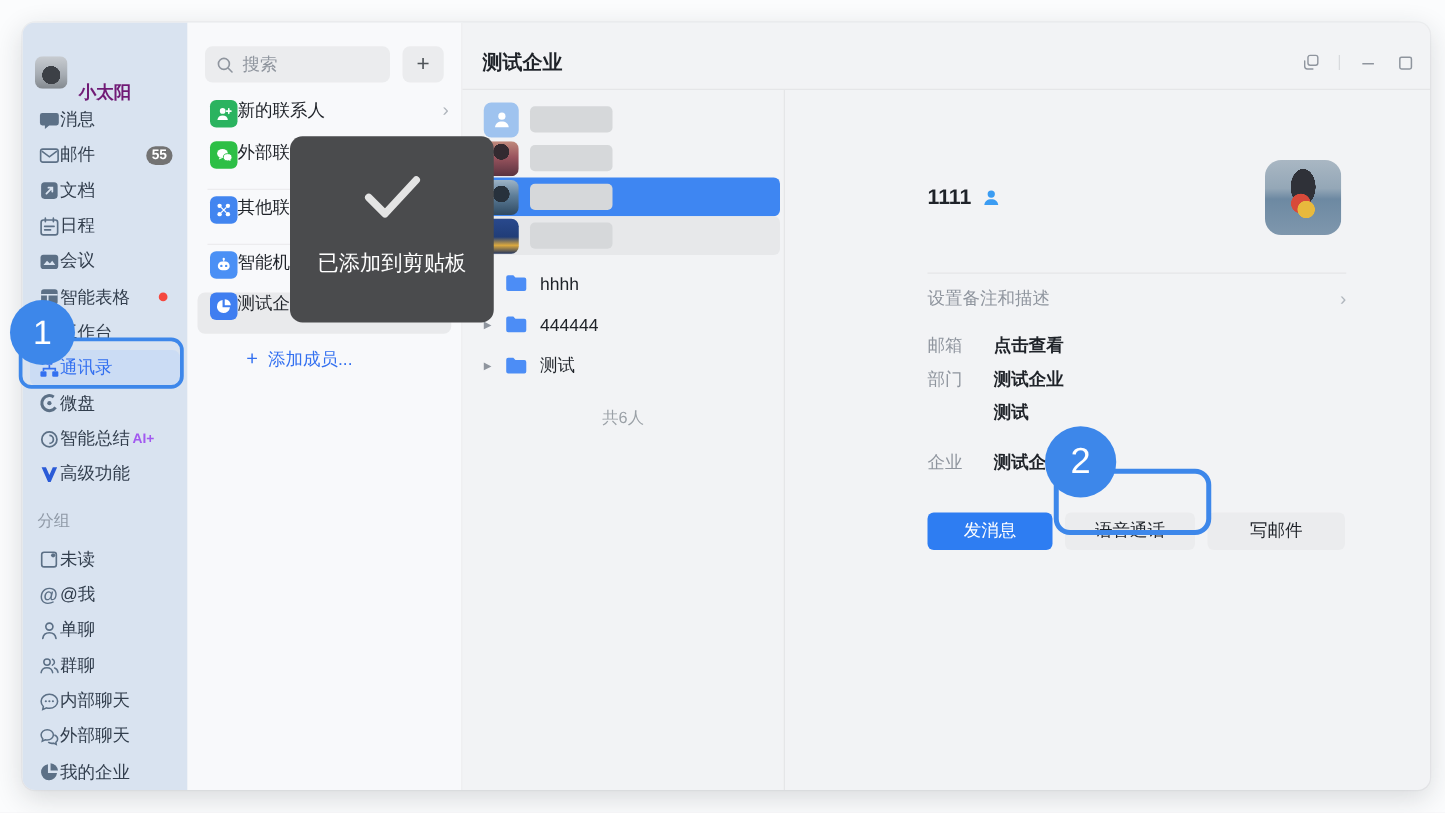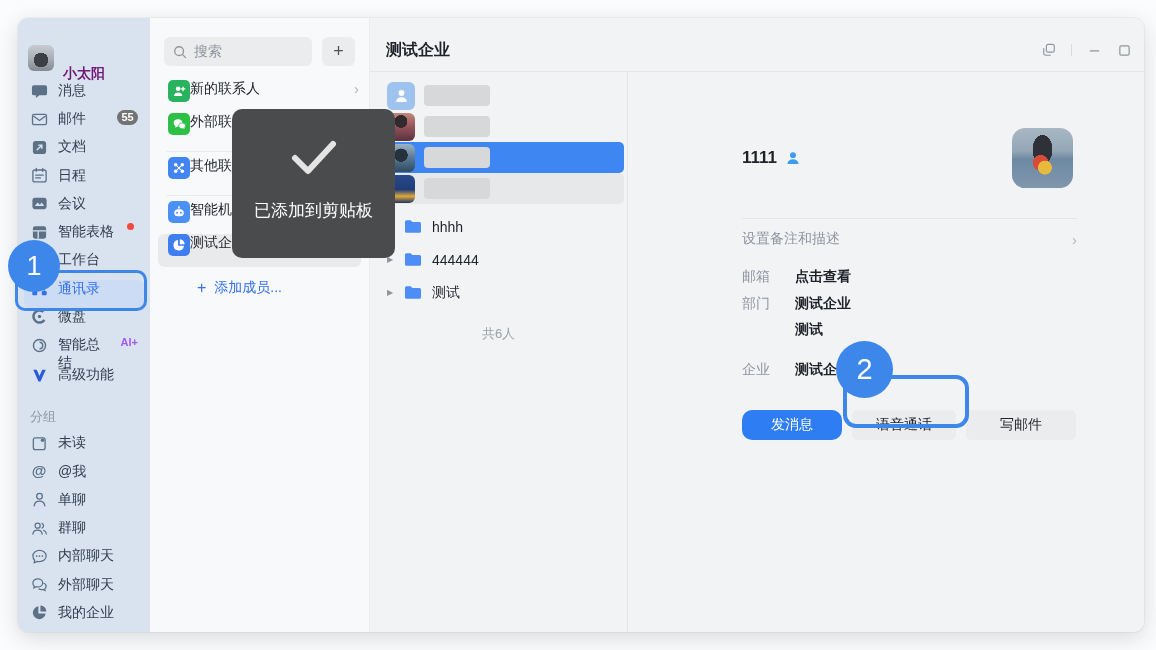--- a/index.html
+++ b/index.html
@@ -11,21 +11,21 @@
   .window { position:absolute; left:18px; top:18px; width:1126px; height:614px;
     background:#f2f3f5; border-radius:10px; overflow:hidden; display:flex;
     box-shadow:0 6px 22px rgba(31,35,41,.16), 0 0 0 1px rgba(31,35,41,.04); }
 
   
   .sidebar { width:132px; background:#d9e3f0; flex:none; padding-top:26px; display:flex; flex-direction:column; }
   .user-row { display:flex; align-items:center; gap:9px; padding:0 10px; height:28px; margin-bottom:10px; }
   .user-avatar { width:26px; height:26px; border-radius:6px; flex:none;
     background: radial-gradient(circle at 50% 58%, #3c4046 0 36%, transparent 37%), linear-gradient(180deg,#c8ccd1 0%,#a7adb4 55%,#83898f 100%); }
   .user-name { font-size:14px; font-weight:700; color:#701a75;margin-top:32px; }
-  .s-item { display:flex; align-items:flex-start; gap:10px; height:30px; padding:0 12px; font-size:14px; color:#323e4d; cursor:default; }
+  .s-item { display:flex; align-items:center; gap:0; height:30px; padding:0 12px; font-size:14px; color:#323e4d; cursor:default; }
   .s-item .s-ico { width:18px; height:18px; flex:none; color:#5c7086; display:flex; align-items:center; justify-content:center; }
   .s-item.selected { background:#cbdcf4; border-radius:6px; margin:0 6px; padding:0 6px; color:#3370f0; }
   .s-item.selected .s-ico { color:#3370f0; }
   .badge { margin-left:auto; background:#737373; color:#fff; font-size:11px; font-weight:700; border-radius:9px; min-width:21px; height:15px; line-height:15px; text-align:center; padding:0 4px; }
   .reddot { margin-left:auto; width:7px; height:7px; border-radius:50%; background:#f5483f; margin-right:4px; }
   .ai-suffix { font-size:11px; font-weight:700; color:#a259f0; margin-left:2px; }
   .group-label { font-size:13px; color:#8f99a6; padding:14px 12px 8px; }
   .glyph-ico { font-size:15px; font-weight:600; line-height:1; color:#5c7086; width:18px; text-align:center; }
 
   
@@ -83,21 +83,21 @@
   .note-row { margin-top:8px; height:24px; display:flex; align-items:center; font-size:14px; color:#8f959e; }
   .note-chevron { margin-left:auto; color:#b0b6bd; font-size:15px; }
   .fields { margin-top:12px; }
   .field-row { display:flex; font-size:14px; line-height:26px; }
   .field-label { width:53px; flex:none; color:#8f959e; }
   .field-value { color:#1f2329; font-weight:600; }
   .field-row.gap { margin-top:1px; }
   .field-row.company { margin-top:14px; }
   .btn-row { margin-top:28px; display:flex; gap:10px; }
   .btn { height:30px; border:none; border-radius:5px; font-size:14px; font-family:inherit; color:#1f2329; background:#ebecee; }
-  .btn.primary { background:#2e7df2; color:#fff;border-radius:10px; }
+  .btn.primary { background:#2e7df2; color:#fff; }
   .btn.b1 { width:100px; } .btn.b2 { width:110px; } .btn.b3 { width:104px; }
 
   
   .toast { position:absolute; left:232px; top:109px; width:163px; height:149px; background:#4a4b4d; border-radius:10px; z-index:60;
     display:flex; flex-direction:column; align-items:center; }
   .toast-text { color:#fff; font-size:17px; margin-top:20px; white-space:nowrap; }
 
   
   .anno-rect { position:absolute; border:3px solid #3d87ea; border-radius:10px; z-index:70; }
   .rect1 { left:15px; top:270px; width:132px; height:41px; }

